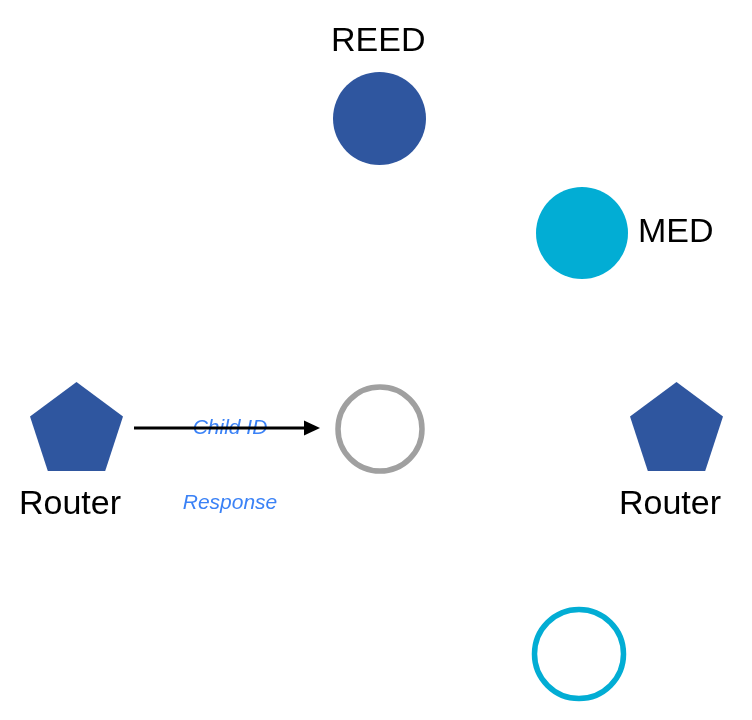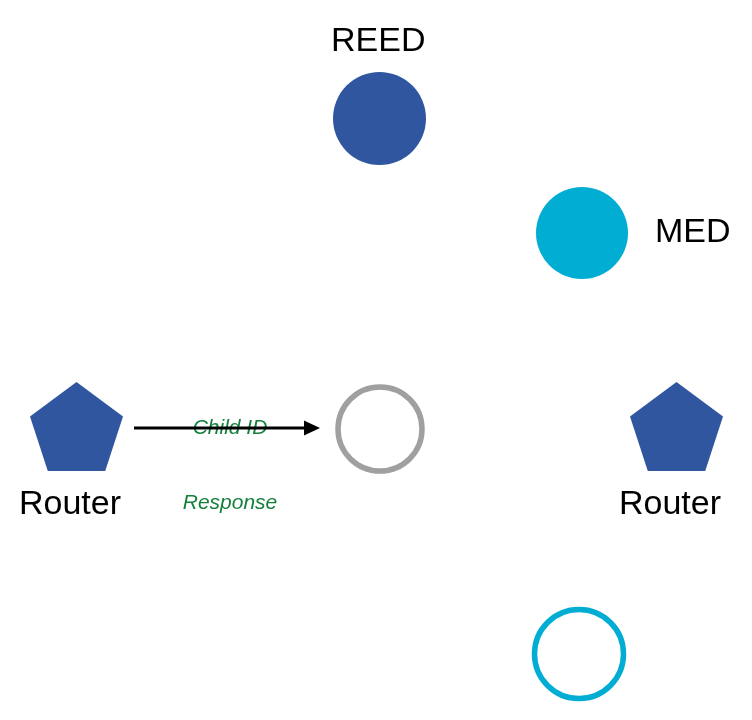--- a/index.html
+++ b/index.html
@@ -23,38 +23,38 @@
     position: absolute;
     color: #000000;
     font-family: "Liberation Sans", sans-serif;
     font-size: 34px;
     line-height: 34px;
     white-space: nowrap;
     letter-spacing: 0px;
   }
   .edge-label {
     position: absolute;
-    color: #15803d;
+    color: #3b82f6;
     font-family: "Liberation Sans", sans-serif;
     font-style: italic;
     font-size: 21px;
     line-height: 25px;
     text-align: center;
     white-space: pre;
   }
   svg.shape-svg {
     display: block;
     overflow: visible;
   }
   
   #reed-circle   { left: 332px; top: 71px; }
   #reed-label    { left: 331px; top: 22px; }
 
   #med-circle    { left: 535px; top: 186px; }
-  #med-label     { left: 655px; top: 213px; text-align: center; }
+  #med-label     { left: 638px; top: 213px; text-align: center; }
 
   #center-circle { left: 334px; top: 383px; }
 
   #router-left-shape  { left: 29px; top: 381px; }
   #router-left-label  { left: 19px; top: 485px; }
 
   #router-right-shape { left: 629px; top: 381px; }
   #router-right-label { left: 619px; top: 485px; }
 
   #sed-circle    { left: 531px; top: 606px; }

